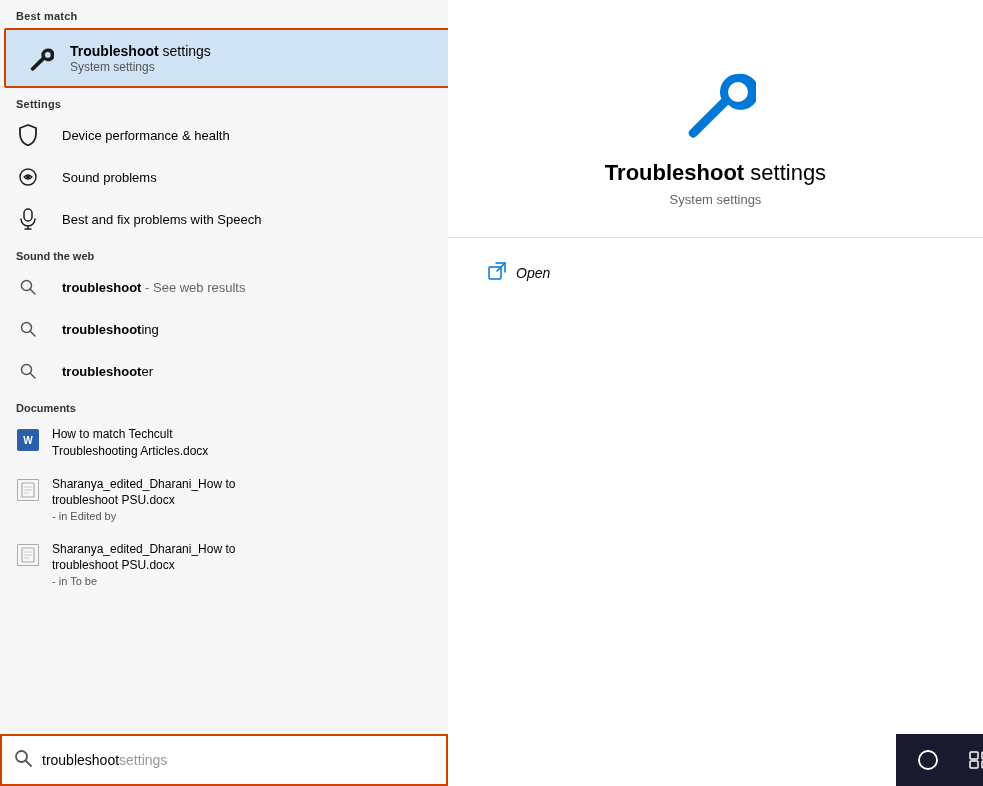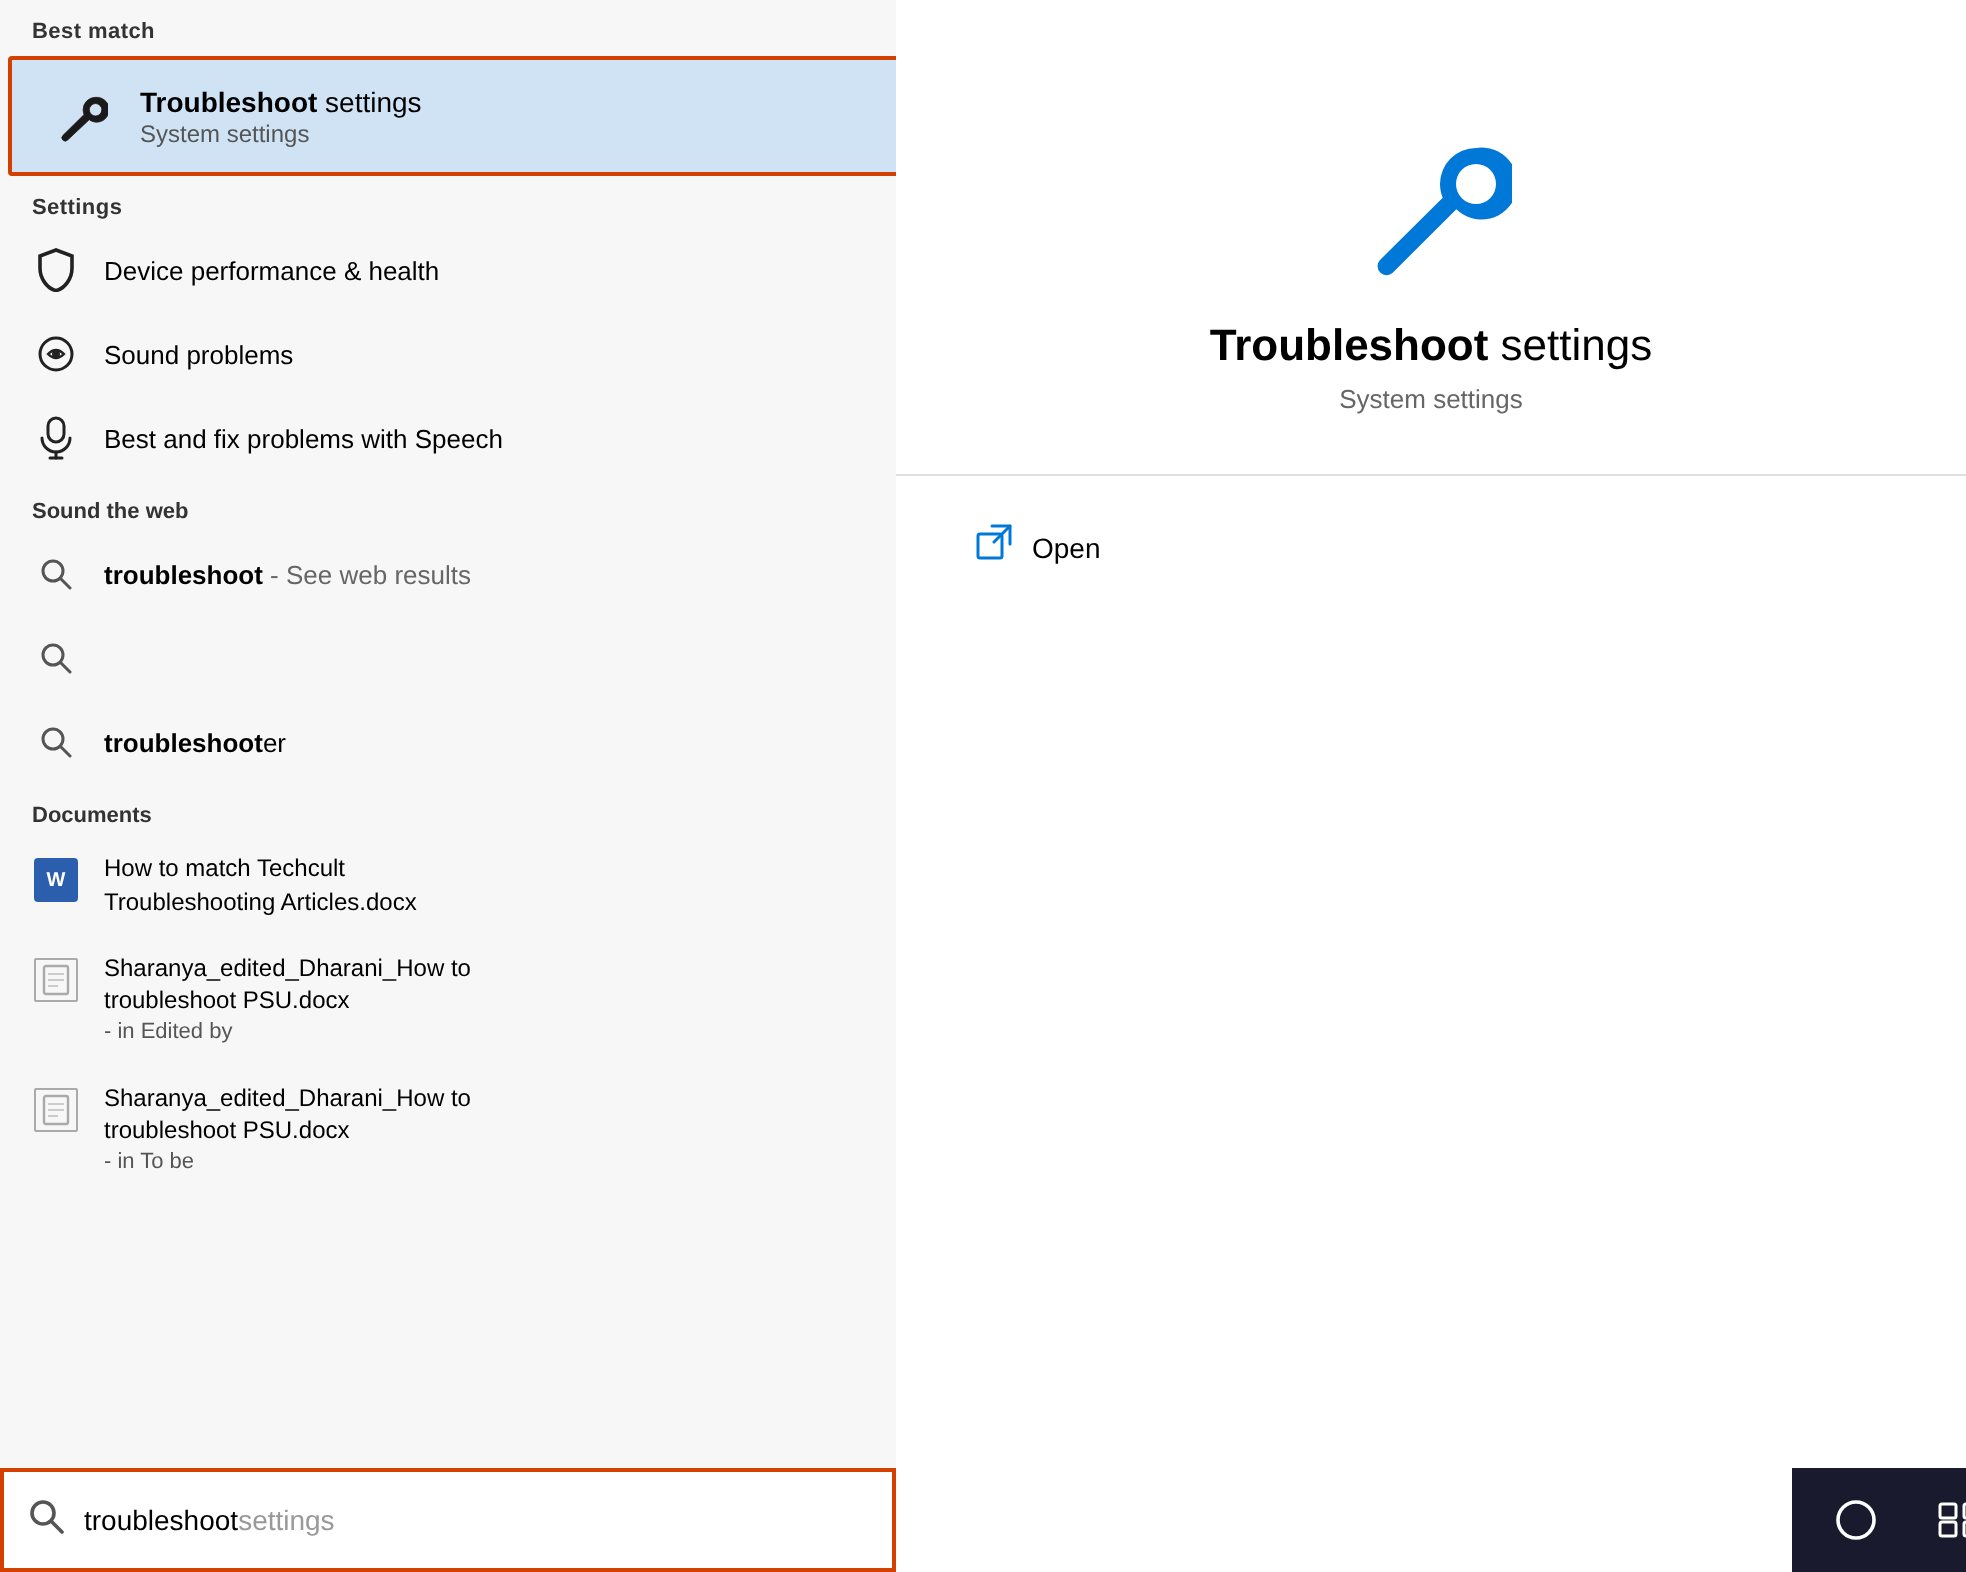--- a/index.html
+++ b/index.html
@@ -69,20 +69,21 @@
       letter-spacing: 0.02em;
     }
 
     .list-item {
       display: flex;
       align-items: center;
       padding: 9px 16px;
       cursor: pointer;
       background: transparent;
       position: relative;
+      gap: 10px;
     }
 
     .list-item-icon {
       width: 24px;
       height: 24px;
       margin-right: 12px;
       flex-shrink: 0;
       display: flex;
       align-items: center;
       justify-content: center;
@@ -194,20 +195,21 @@
     .right-panel-title .bold { font-weight: 600; }
 
     .right-panel-subtitle {
       font-size: 13px;
       color: #666;
     }
 
     .right-panel-actions {
       padding: 16px 40px;
       width: 100%;
+      font-style: italic;
     }
 
     .action-open {
       display: flex;
       align-items: center;
       cursor: pointer;
       padding: 8px 0;
     }
     .action-open-icon {
       color: #0078d7;
@@ -345,20 +347,23 @@
     <span class="list-item-chevron">›</span>
   </div>
 
   <div class="list-item">
     <div class="list-item-icon">
       <svg width="16" height="16" viewBox="0 0 16 16" fill="none">
         <circle cx="6.5" cy="6.5" r="5" stroke="#555" stroke-width="1.5"></circle>
         <line x1="10.5" y1="10.5" x2="15" y2="15" stroke="#555" stroke-width="1.5" stroke-linecap="round"></line>
       </svg>
     </div>
+    <span class="list-item-text">
+      <span class="bold">troubleshoot</span><span>ing</span>
+    </span>
     <span class="list-item-chevron">›</span>
   </div>
 
   <div class="list-item">
     <div class="list-item-icon">
       <svg width="16" height="16" viewBox="0 0 16 16" fill="none">
         <circle cx="6.5" cy="6.5" r="5" stroke="#555" stroke-width="1.5"></circle>
         <line x1="10.5" y1="10.5" x2="15" y2="15" stroke="#555" stroke-width="1.5" stroke-linecap="round"></line>
       </svg>
     </div>

